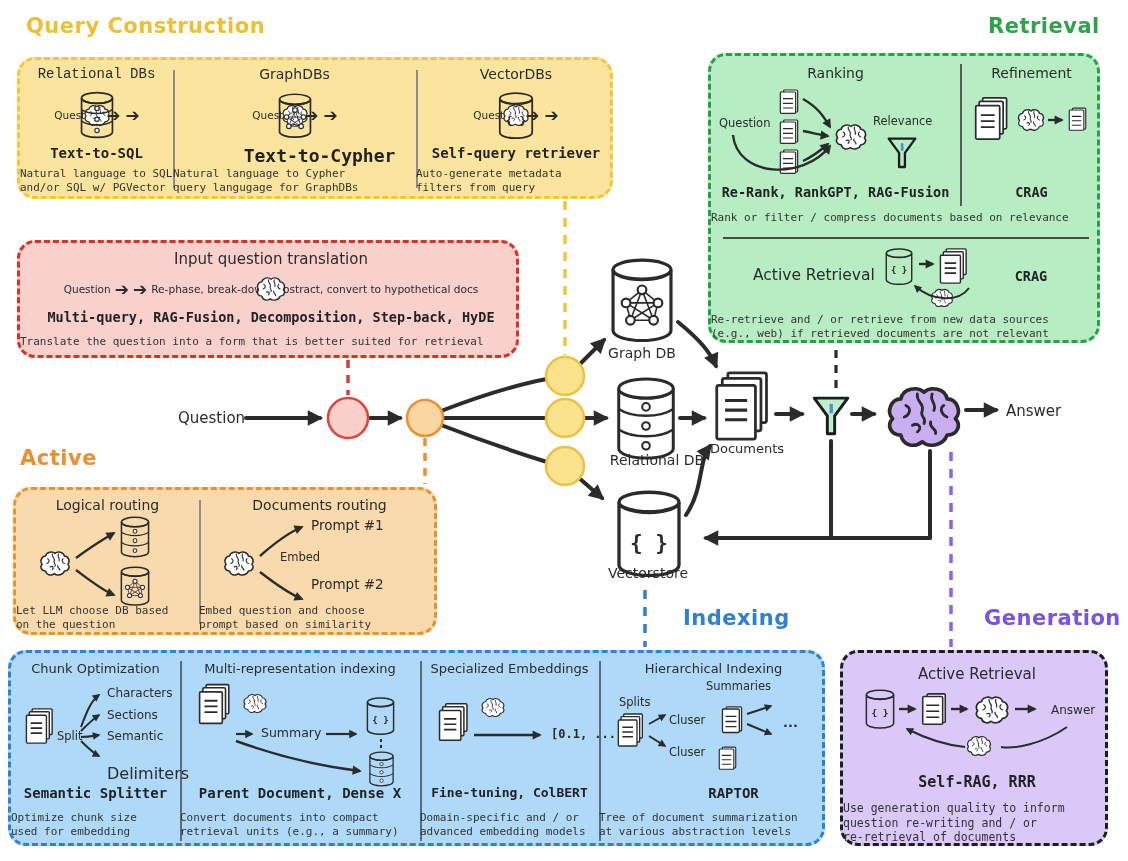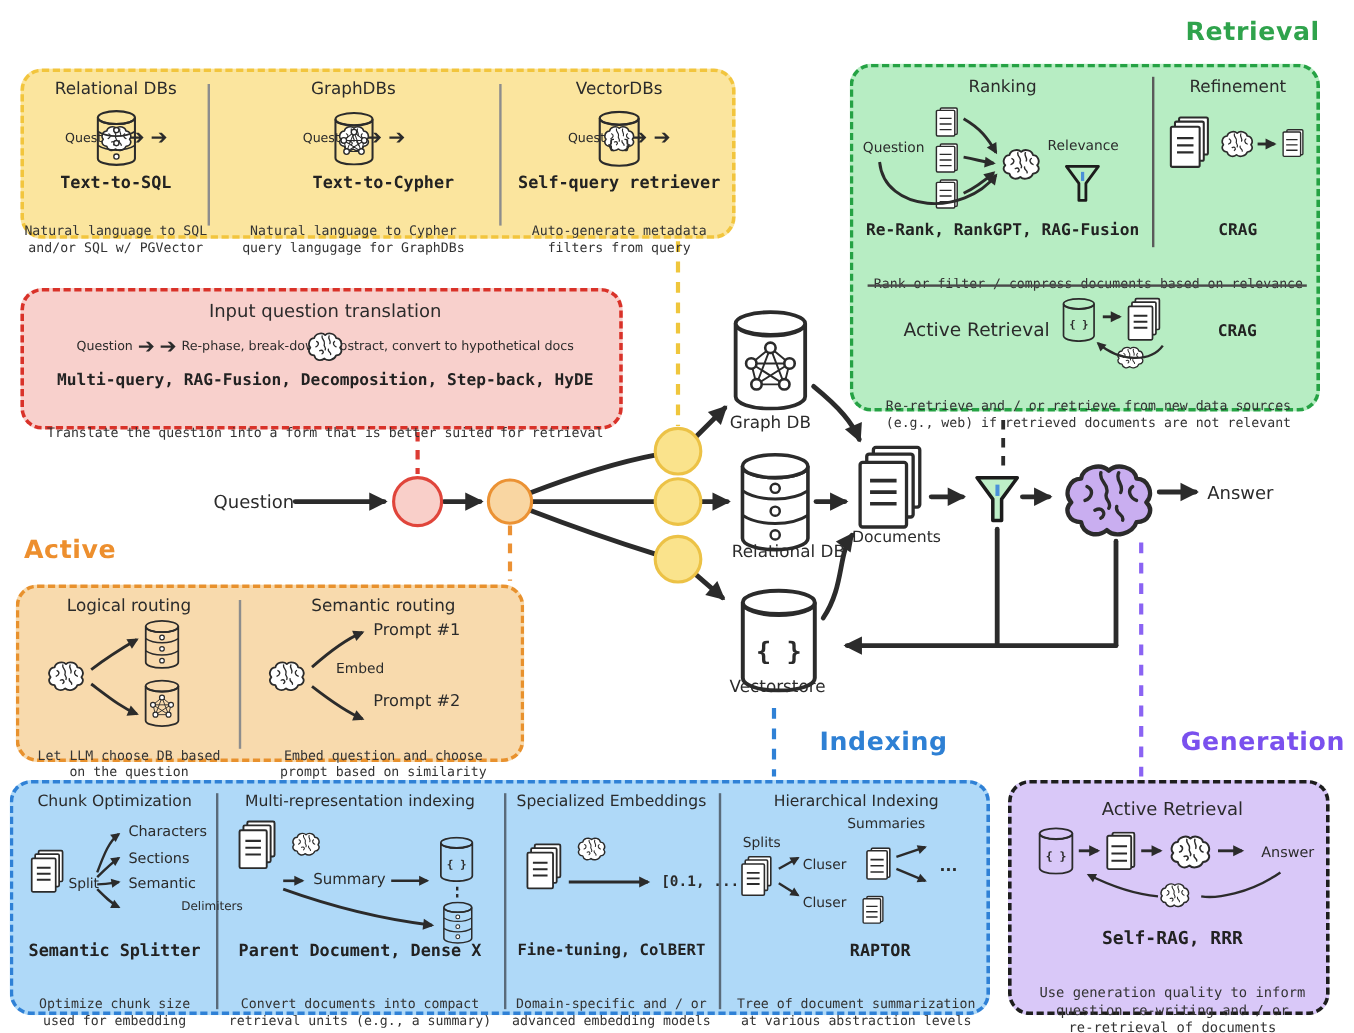--- a/index.html
+++ b/index.html
@@ -8,22 +8,22 @@
   .abs{position:absolute;}
   .hw{font-family:"DejaVu Sans",sans-serif;}
   .mono{font-family:"DejaVu Sans Mono",monospace;}
   .sec-title{position:absolute;font-weight:bold;font-size:21px;letter-spacing:0.5px;}
   .panel{position:absolute;border-radius:18px;box-sizing:border-box;}
   .vline{position:absolute;width:2px;background:#8d8d8d;}
   .hline{position:absolute;height:2px;background:#4a4a4a;}
   .hdr{position:absolute;text-align:center;font-size:14px;color:#2b2b2b;}
   .method{position:absolute;text-align:center;font-family:"DejaVu Sans Mono",monospace;
           font-weight:bold;font-size:14px;color:#222;}
-  .desc{position:absolute;text-align:center;font-family:"DejaVu Sans Mono",monospace;
-        font-size:11px;line-height:1.28;color:#333;white-space:pre-line;margin-top:19px;}
+  .desc{position:absolute;font-family:"DejaVu Sans Mono",monospace;
+        font-size:11px;line-height:1.28;color:#333;white-space:pre-line;}
   .flowrow{position:absolute;display:flex;align-items:center;justify-content:center;gap:5px;}
   .arr{font-weight:bold;font-size:17px;line-height:1;color:#2b2b2b;}
   .tinylabel{font-size:10.5px;color:#2b2b2b;}
   .ic-white{fill:#ffffff;}
   .ic-clear{fill:transparent;}
   .ic-purple{fill:#c9aef0;}
   .ic-green{fill:#beefc8;}
   svg{display:block;}
   .panel svg{position:absolute;overflow:visible;}
 </style>
@@ -133,25 +133,26 @@
     <use href="#sym-brain" x="884" y="384" width="80" height="66" class="ic-purple"></use>
   </svg>
 
   <span class="abs hw" style="left:178px;top:409px;width:62px;text-align:right;font-size:15px;">Question</span>
   <span class="abs hw" style="left:595px;top:345px;width:94px;text-align:center;font-size:14px;">Graph DB</span>
   <span class="abs hw" style="left:592px;top:452px;width:110px;text-align:center;font-size:14px;margin-left:10px;">Relational DB</span>
   <span class="abs hw" style="left:598px;top:565px;width:100px;text-align:center;font-size:14px;">Vectorstore</span>
   <span class="abs hw" style="left:710px;top:441px;width:84px;text-align:left;font-size:13px;">Documents</span>
   <span class="abs hw" style="left:1006px;top:402px;width:70px;font-size:15px;">Answer</span>
 
+  <div class="sec-title" style="left:26px;top:14px;color:#EFBF2F;">Query Construction</div>
   <div class="panel" style="left:17px;top:57px;width:596px;height:142px;background:#FBE59E;border:3.2px dashed #F2C53D;">
     <div class="vline" style="left:153px;top:10px;height:118px;"></div>
     <div class="vline" style="left:396px;top:10px;height:118px;"></div>
 
-    <div class="hdr hw" style="left:0;top:6px;width:153px;font-size:14px;">Relational DBs</div>
+    <div class="hdr hw" style="left:0;top:6px;width:153px;font-size:14px;font-family:Liberation Mono, monospace;">Relational DBs</div>
     <div class="flowrow" style="left:2px;top:28px;width:150px;height:54px;">
       <span class="tinylabel hw">Question</span>
         <span class="arr">➔</span>
       <svg width="28" height="23">
           <use href="#sym-brain" width="28" height="23" class="ic-white"></use>
         </svg>
       <span class="arr">➔</span>
       <svg width="34" height="48">
           <use href="#sym-dbrel" width="34" height="48" class="ic-clear"></use>
         </svg>
@@ -165,21 +166,21 @@
       <span class="tinylabel hw">Question</span>
         <span class="arr">➔</span>
       <svg width="28" height="23">
           <use href="#sym-brain" width="28" height="23" class="ic-white"></use>
         </svg>
       <span class="arr">➔</span>
       <svg width="34" height="45">
           <use href="#sym-dbgraph" width="34" height="45" class="ic-clear"></use>
         </svg>
     </div>
-    <div class="method" style="left:153px;top:85px;width:293px;font-size:14px;">Text-to-Cypher</div>
+    <div class="method" style="left:153px;top:85px;width:293px;font-size:18px;">Text-to-Cypher</div>
     <div class="desc" style="left:153px;top:107px;width:243px;">Natural language to Cypher
 query langugage for GraphDBs</div>
 
     <div class="hdr hw" style="left:396px;top:6px;width:200px;font-size:14px;">VectorDBs</div>
     <div class="flowrow" style="left:400px;top:28px;width:192px;height:54px;">
       <span class="tinylabel hw">Question</span>
         <span class="arr">➔</span>
       <svg width="28" height="23">
           <use href="#sym-brain" width="28" height="23" class="ic-white"></use>
         </svg>
@@ -218,21 +219,21 @@
       <use href="#sym-dbrel" x="96" y="2" width="30" height="42" class="ic-clear"></use>
       <use href="#sym-dbgraph" x="96" y="52" width="30" height="40" class="ic-clear"></use>
       <g stroke="#2b2b2b" stroke-width="2.4" fill="none">
         <path d="M52 44 C68 32 78 26 90 19" marker-end="url(#ah)"></path>
         <path d="M52 56 C68 68 78 76 90 81" marker-end="url(#ah)"></path>
       </g>
     </svg>
     <div class="desc" style="left:0;top:114px;width:183px;">Let LLM choose DB based
 on the question</div>
 
-    <div class="hdr hw" style="left:183px;top:7px;width:241px;font-size:14px;">Semantic routing</div>
+    <div class="hdr hw" style="left:183px;top:7px;width:241px;font-size:14px;">Documents routing</div>
     <svg width="120" height="96" style="left:190px;top:24px;">
       <use href="#sym-brain" x="16" y="36" width="34" height="27" class="ic-white"></use>
       <g stroke="#2b2b2b" stroke-width="2.4" fill="none">
         <path d="M54 42 C72 26 84 18 96 13" marker-end="url(#ah)"></path>
         <path d="M54 58 C72 72 84 80 96 85" marker-end="url(#ah)"></path>
       </g>
     </svg>
     <span class="abs hw" style="left:295px;top:27px;font-size:13.5px;">Prompt #1</span>
     <span class="abs hw" style="left:264px;top:60px;font-size:11.5px;">Embed</span>
     <span class="abs hw" style="left:295px;top:86px;font-size:13.5px;">Prompt #2</span>
@@ -301,21 +302,21 @@
         <path d="M70 44 C76 28 80 18 88 12" marker-end="url(#ah)"></path>
         <path d="M70 48 C78 40 82 36 88 32" marker-end="url(#ah)"></path>
         <path d="M70 54 C78 54 82 53 88 52" marker-end="url(#ah)"></path>
         <path d="M70 58 C78 66 82 70 88 73" marker-end="url(#ah)"></path>
       </g>
     </svg>
     <span class="abs hw" style="left:46px;top:76px;font-size:11.5px;">Split</span>
     <span class="abs hw" style="left:96px;top:33px;font-size:12px;">Characters</span>
     <span class="abs hw" style="left:96px;top:55px;font-size:12px;">Sections</span>
     <span class="abs hw" style="left:96px;top:76px;font-size:12px;">Semantic</span>
-    <span class="abs hw" style="left:96px;top:97px;font-size:10px;margin-left:44px;">Delimiters</span>
+    <span class="abs hw" style="left:96px;top:111px;font-size:16px;">Delimiters</span>
     <div class="method" style="left:0;top:132px;width:169px;">Semantic Splitter</div>
     <div class="desc" style="left:0;top:158px;width:169px;">Optimize chunk size
 used for embedding</div>
 
     <div class="hdr hw" style="left:169px;top:8px;width:240px;font-size:13px;">Multi-representation indexing</div>
     <svg width="234" height="106" style="left:175px;top:26px;">
       <use href="#sym-docs" x="12" y="2" width="34" height="46" class="ic-white"></use>
       <use href="#sym-brain" x="56" y="14" width="26" height="21" class="ic-white"></use>
       <path d="M50 55 H66" stroke="#2b2b2b" stroke-width="2.2" fill="none" marker-end="url(#ah)"></path>
       <path d="M140 55 H170" stroke="#2b2b2b" stroke-width="2.2" fill="none" marker-end="url(#ah)"></path>

